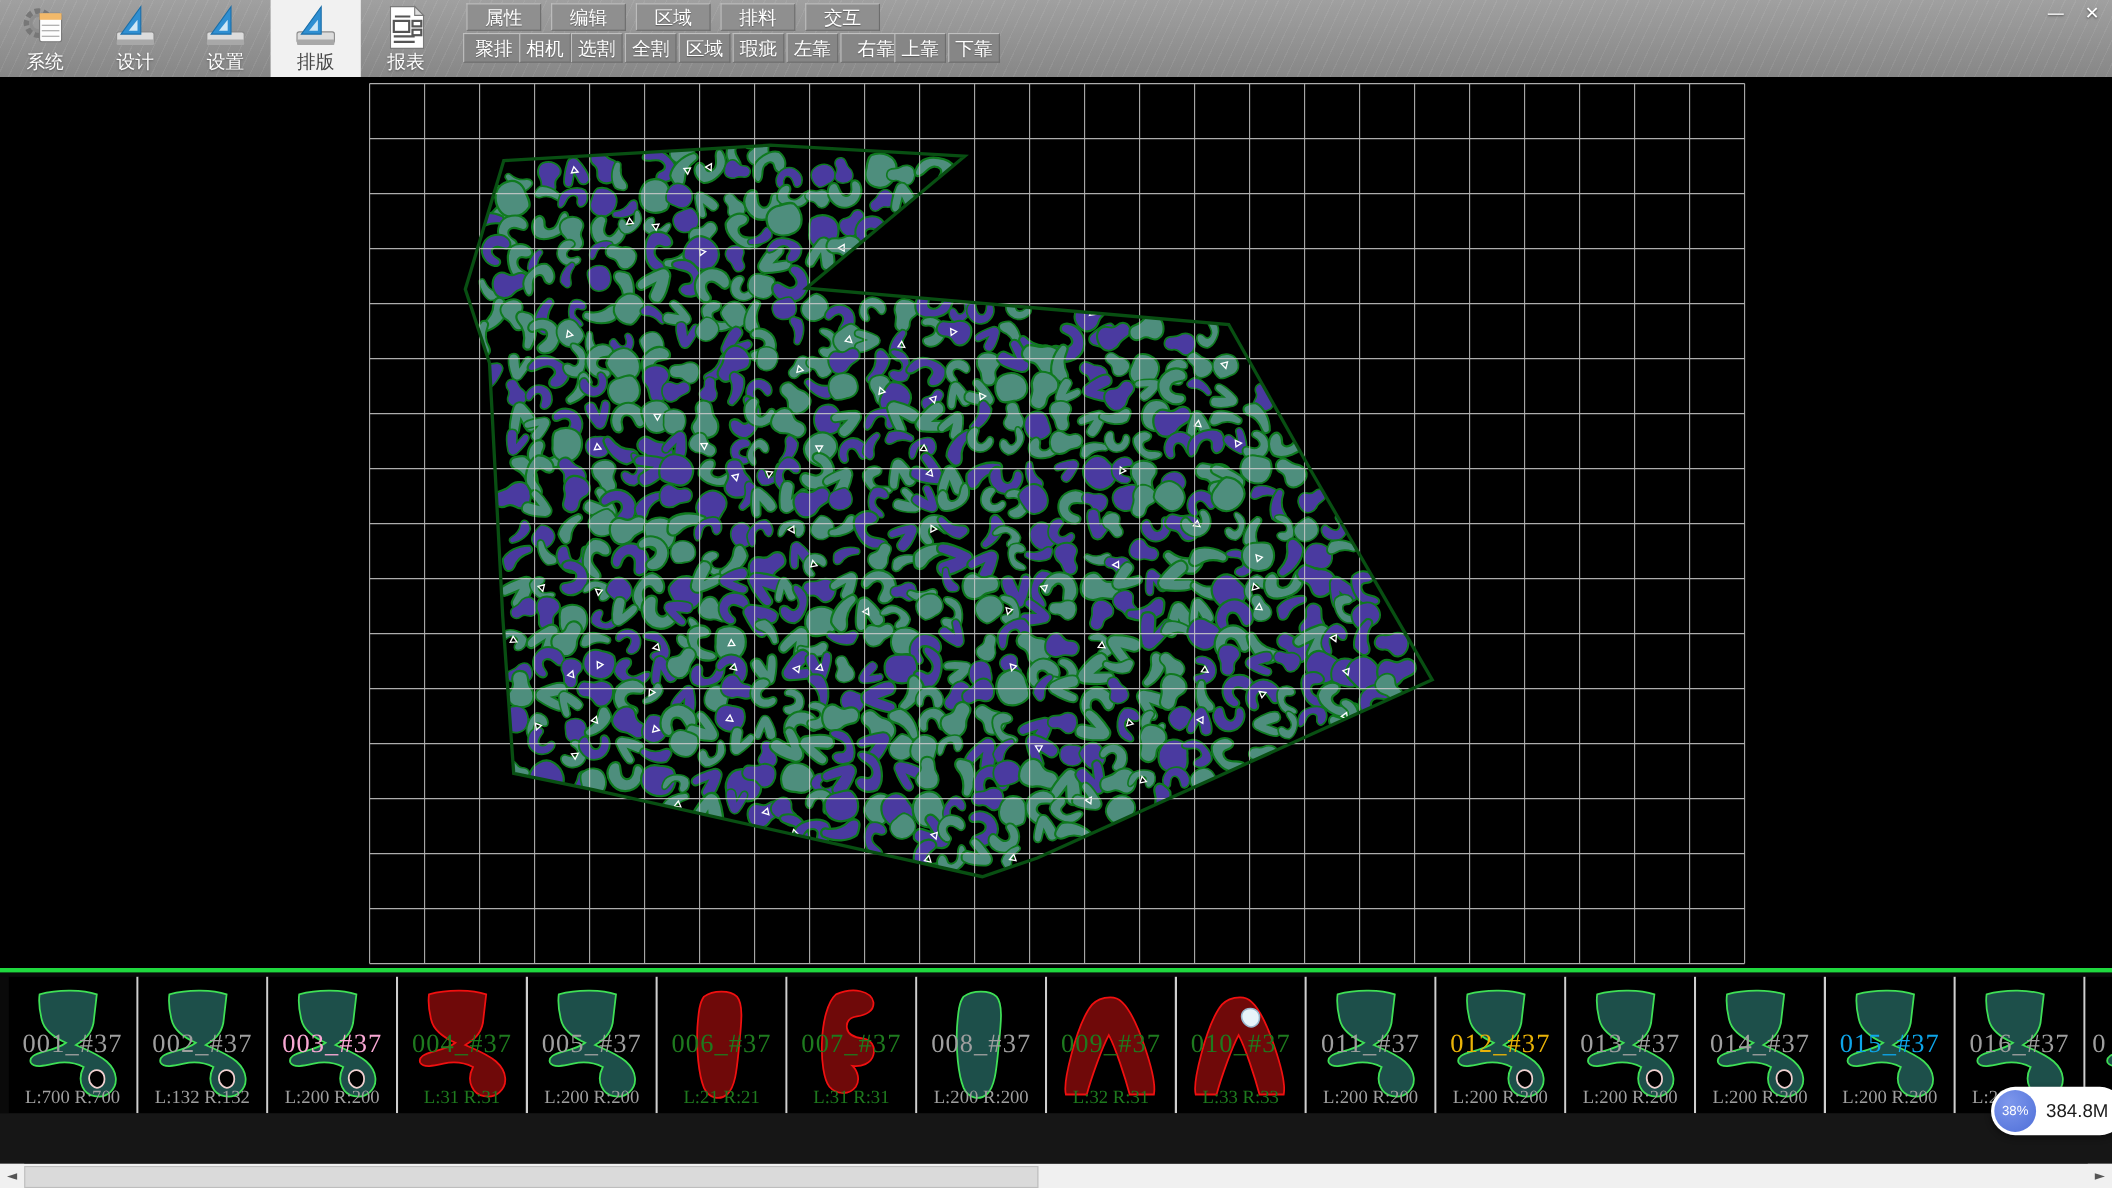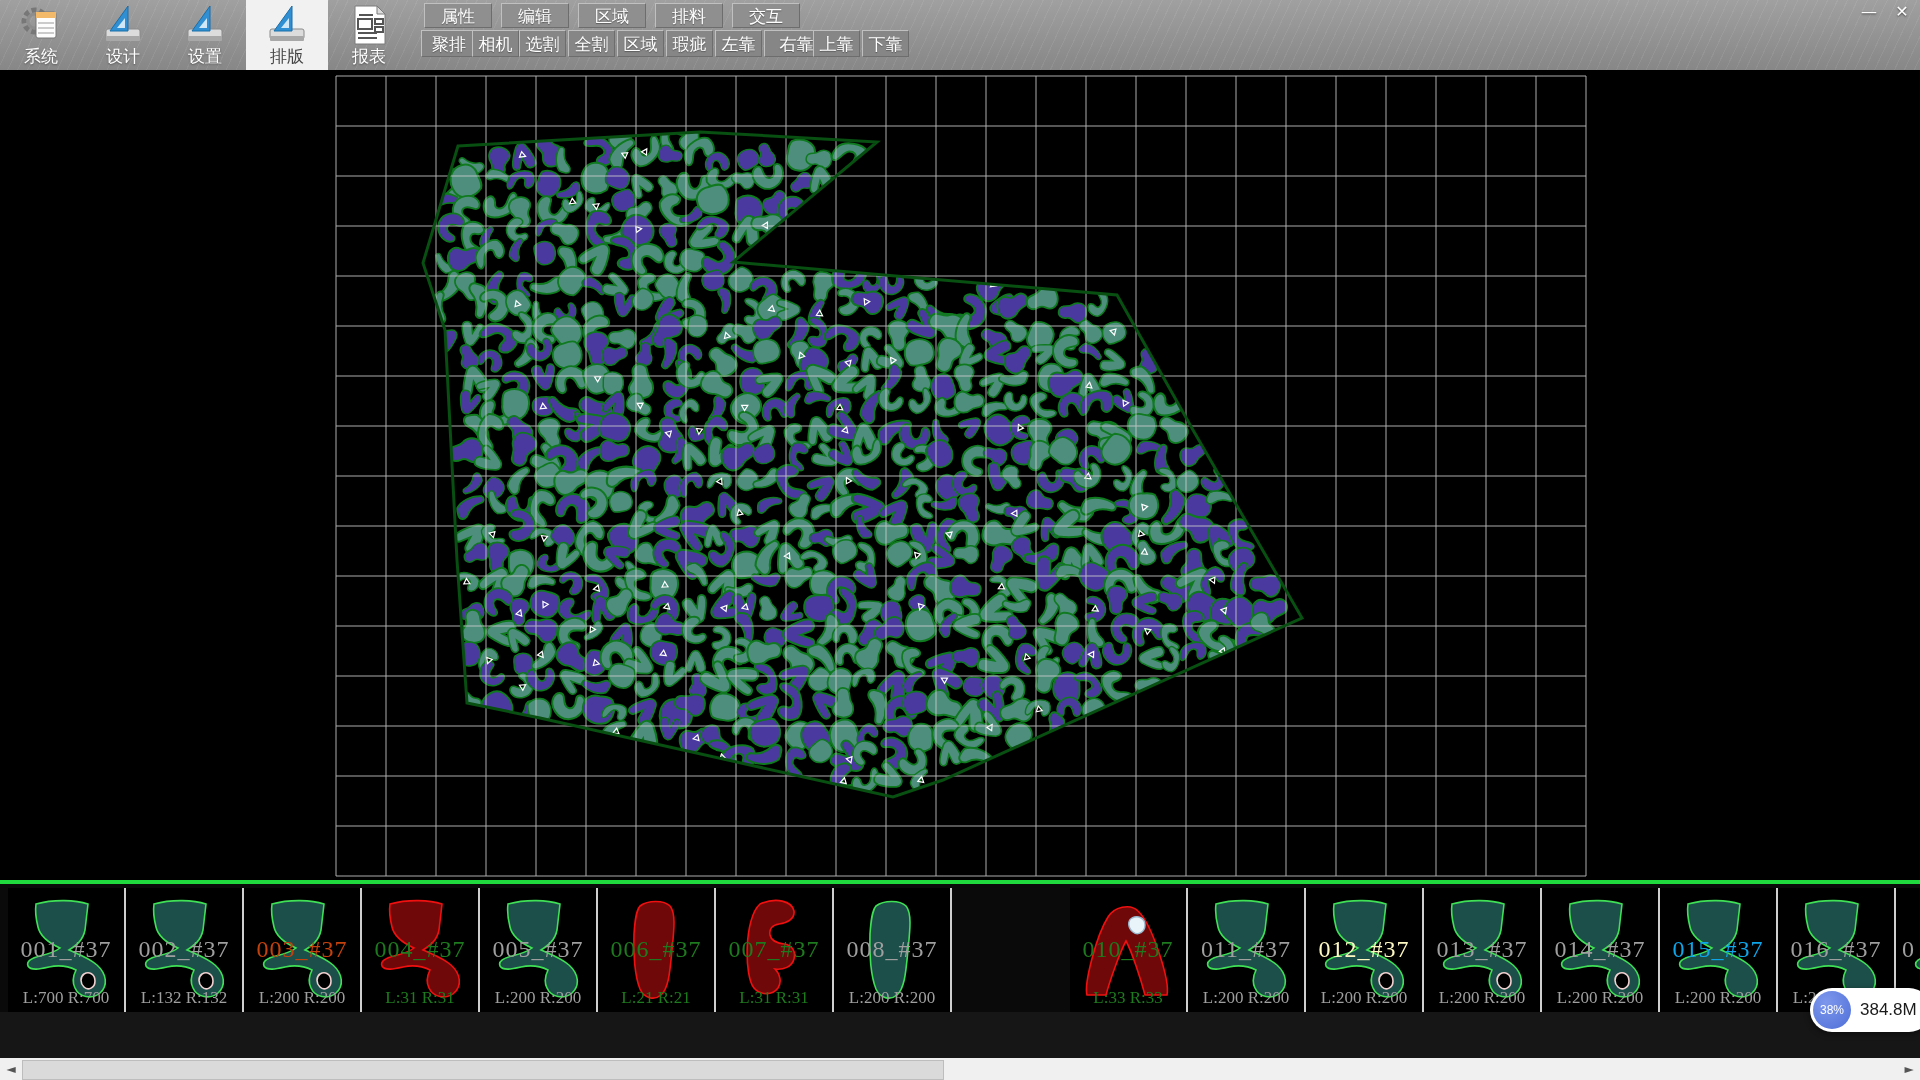--- a/index.html
+++ b/index.html
@@ -910,21 +910,21 @@
           <path d="M 66 82 C 71 79 77 82 77 89 C 77 96 70 99 66 95 C 62 91 62 85 66 82 Z" fill="#000" stroke="#f0d0d0" stroke-width="1.6"></path>
         </svg>
         <div class="pid" style="color:#9f9f9f">002_#37</div>
         <div class="plr" style="color:#9f9f9f">L:132 R:132</div>
       </div>
       <div class="cell" style="left: 244px;">
         <svg width="96" height="114" viewBox="0 0 96 114">
           <path d="M 18 12 C 36 7 58 8 70 12 L 67 38 C 65 48 59 53 51 58 C 60 62 71 66 79 73 C 89 82 90 94 82 101 C 74 108 61 105 57 96 C 54 90 55 84 58 78 C 50 74 40 73 31 75 C 22 77 13 79 10 74 C 8 69 14 66 22 64 C 30 62 37 60 42 56 C 31 51 22 44 20 35 C 18 27 17 19 18 12 Z" fill="#1d4f4a" stroke="#3fe056" stroke-width="1.6"></path>
           <path d="M 66 82 C 71 79 77 82 77 89 C 77 96 70 99 66 95 C 62 91 62 85 66 82 Z" fill="#000" stroke="#f0d0d0" stroke-width="1.6"></path>
         </svg>
-        <div class="pid" style="color:#c2410c">003_#37</div>
+        <div class="pid" style="color:#f9a8d4">003_#37</div>
         <div class="plr" style="color:#9f9f9f">L:200 R:200</div>
       </div>
       <div class="cell" style="left: 362px;">
         <svg width="96" height="114" viewBox="0 0 96 114">
           <path d="M 18 12 C 36 7 58 8 70 12 L 67 38 C 65 48 59 53 51 58 C 60 62 71 66 79 73 C 89 82 90 94 82 101 C 74 108 61 105 57 96 C 54 90 55 84 58 78 C 50 74 40 73 31 75 C 22 77 13 79 10 74 C 8 69 14 66 22 64 C 30 62 37 60 42 56 C 31 51 22 44 20 35 C 18 27 17 19 18 12 Z" fill="#6f0909" stroke="#f01010" stroke-width="1.6"></path>
         </svg>
         <div class="pid" style="color:#1e7a1e">004_#37</div>
         <div class="plr" style="color:#1e7a1e">L:31 R:31</div>
       </div>
       <div class="cell" style="left: 480px;">
@@ -948,41 +948,48 @@
         <div class="pid" style="color:#1e7a1e">007_#37</div>
         <div class="plr" style="color:#1e7a1e">L:31 R:31</div>
       </div>
       <div class="cell" style="left: 834px;">
         <svg width="96" height="114" viewBox="0 0 96 114">
           <path d="M 32 14 C 40 8 56 8 62 14 C 68 21 66 38 64 58 C 62 78 61 96 53 103 C 46 109 36 106 32 97 C 27 85 25 62 26 42 C 27 28 28 19 32 14 Z" fill="#1d4f4a" stroke="#3fe056" stroke-width="1.6"></path>
         </svg>
         <div class="pid" style="color:#9f9f9f">008_#37</div>
         <div class="plr" style="color:#9f9f9f">L:200 R:200</div>
       </div>
+      <div class="cell" style="left: 952px;">
+        <svg width="96" height="114" viewBox="0 0 96 114">
+          <path d="M 26 103 L 7 103 C 4 92 16 44 28 25 C 34 15 50 11 58 19 C 72 32 90 88 87 103 L 65 103 C 61 88 52 60 46 49 C 40 60 30 88 26 103 Z" fill="#6f0909" stroke="#f01010" stroke-width="1.6"></path>
+        </svg>
+        <div class="pid" style="color:#1e7a1e">009_#37</div>
+        <div class="plr" style="color:#1e7a1e">L:32 R:31</div>
+      </div>
       <div class="cell" style="left: 1070px;">
         <svg width="96" height="114" viewBox="0 0 96 114">
           <path d="M 26 103 L 7 103 C 4 92 16 44 28 25 C 34 15 50 11 58 19 C 72 32 90 88 87 103 L 65 103 C 61 88 52 60 46 49 C 40 60 30 88 26 103 Z" fill="#6f0909" stroke="#f01010" stroke-width="1.6"></path>
           <path d="M 52 26 C 58 23 65 26 65 33 C 65 40 58 44 53 40 C 48 36 47 29 52 26 Z" fill="#e8f4fa" stroke="#9ab9cf" stroke-width="1.4"></path>
         </svg>
         <div class="pid" style="color:#1e7a1e">010_#37</div>
         <div class="plr" style="color:#1e7a1e">L:33 R:33</div>
       </div>
       <div class="cell" style="left: 1188px;">
         <svg width="96" height="114" viewBox="0 0 96 114">
           <path d="M 18 12 C 36 7 58 8 70 12 L 67 38 C 65 48 59 53 51 58 C 60 62 71 66 79 73 C 89 82 90 94 82 101 C 74 108 61 105 57 96 C 54 90 55 84 58 78 C 50 74 40 73 31 75 C 22 77 13 79 10 74 C 8 69 14 66 22 64 C 30 62 37 60 42 56 C 31 51 22 44 20 35 C 18 27 17 19 18 12 Z" fill="#1d4f4a" stroke="#3fe056" stroke-width="1.6"></path>
         </svg>
         <div class="pid" style="color:#9f9f9f">011_#37</div>
         <div class="plr" style="color:#9f9f9f">L:200 R:200</div>
       </div>
       <div class="cell" style="left: 1306px;">
         <svg width="96" height="114" viewBox="0 0 96 114">
           <path d="M 18 12 C 36 7 58 8 70 12 L 67 38 C 65 48 59 53 51 58 C 60 62 71 66 79 73 C 89 82 90 94 82 101 C 74 108 61 105 57 96 C 54 90 55 84 58 78 C 50 74 40 73 31 75 C 22 77 13 79 10 74 C 8 69 14 66 22 64 C 30 62 37 60 42 56 C 31 51 22 44 20 35 C 18 27 17 19 18 12 Z" fill="#1d4f4a" stroke="#3fe056" stroke-width="1.6"></path>
           <path d="M 66 82 C 71 79 77 82 77 89 C 77 96 70 99 66 95 C 62 91 62 85 66 82 Z" fill="#000" stroke="#f0d0d0" stroke-width="1.6"></path>
         </svg>
-        <div class="pid" style="color:#fef9c3">012_#37</div>
+        <div class="pid" style="color:#eab308">012_#37</div>
         <div class="plr" style="color:#9f9f9f">L:200 R:200</div>
       </div>
       <div class="cell" style="left: 1424px;">
         <svg width="96" height="114" viewBox="0 0 96 114">
           <path d="M 18 12 C 36 7 58 8 70 12 L 67 38 C 65 48 59 53 51 58 C 60 62 71 66 79 73 C 89 82 90 94 82 101 C 74 108 61 105 57 96 C 54 90 55 84 58 78 C 50 74 40 73 31 75 C 22 77 13 79 10 74 C 8 69 14 66 22 64 C 30 62 37 60 42 56 C 31 51 22 44 20 35 C 18 27 17 19 18 12 Z" fill="#1d4f4a" stroke="#3fe056" stroke-width="1.6"></path>
           <path d="M 66 82 C 71 79 77 82 77 89 C 77 96 70 99 66 95 C 62 91 62 85 66 82 Z" fill="#000" stroke="#f0d0d0" stroke-width="1.6"></path>
         </svg>
         <div class="pid" style="color:#9f9f9f">013_#37</div>
         <div class="plr" style="color:#9f9f9f">L:200 R:200</div>
       </div>

